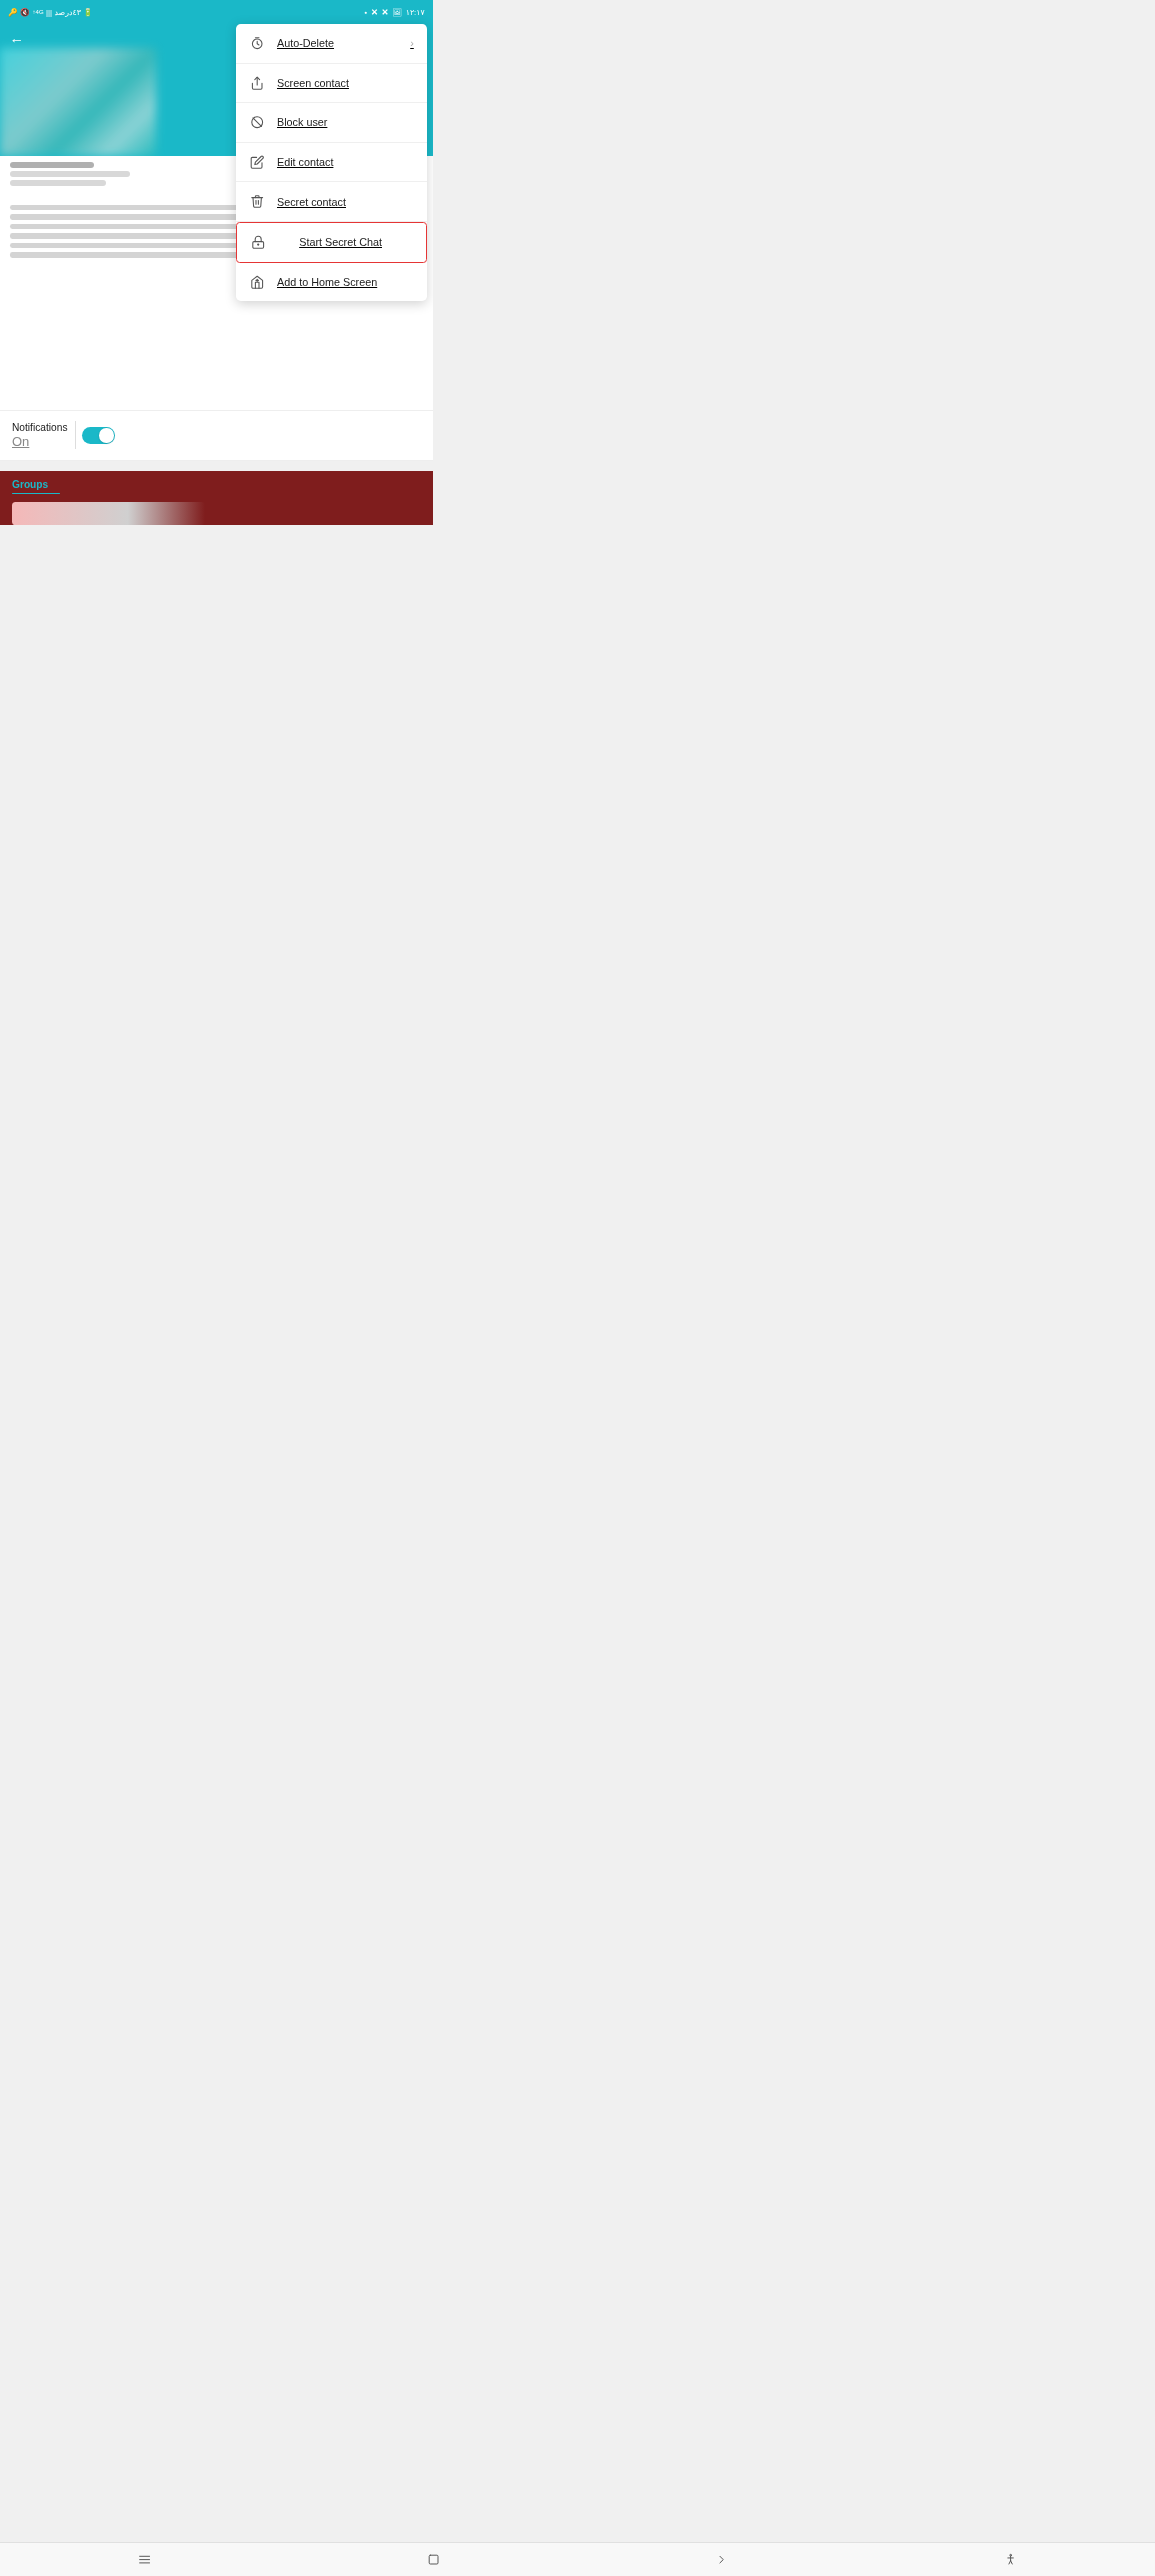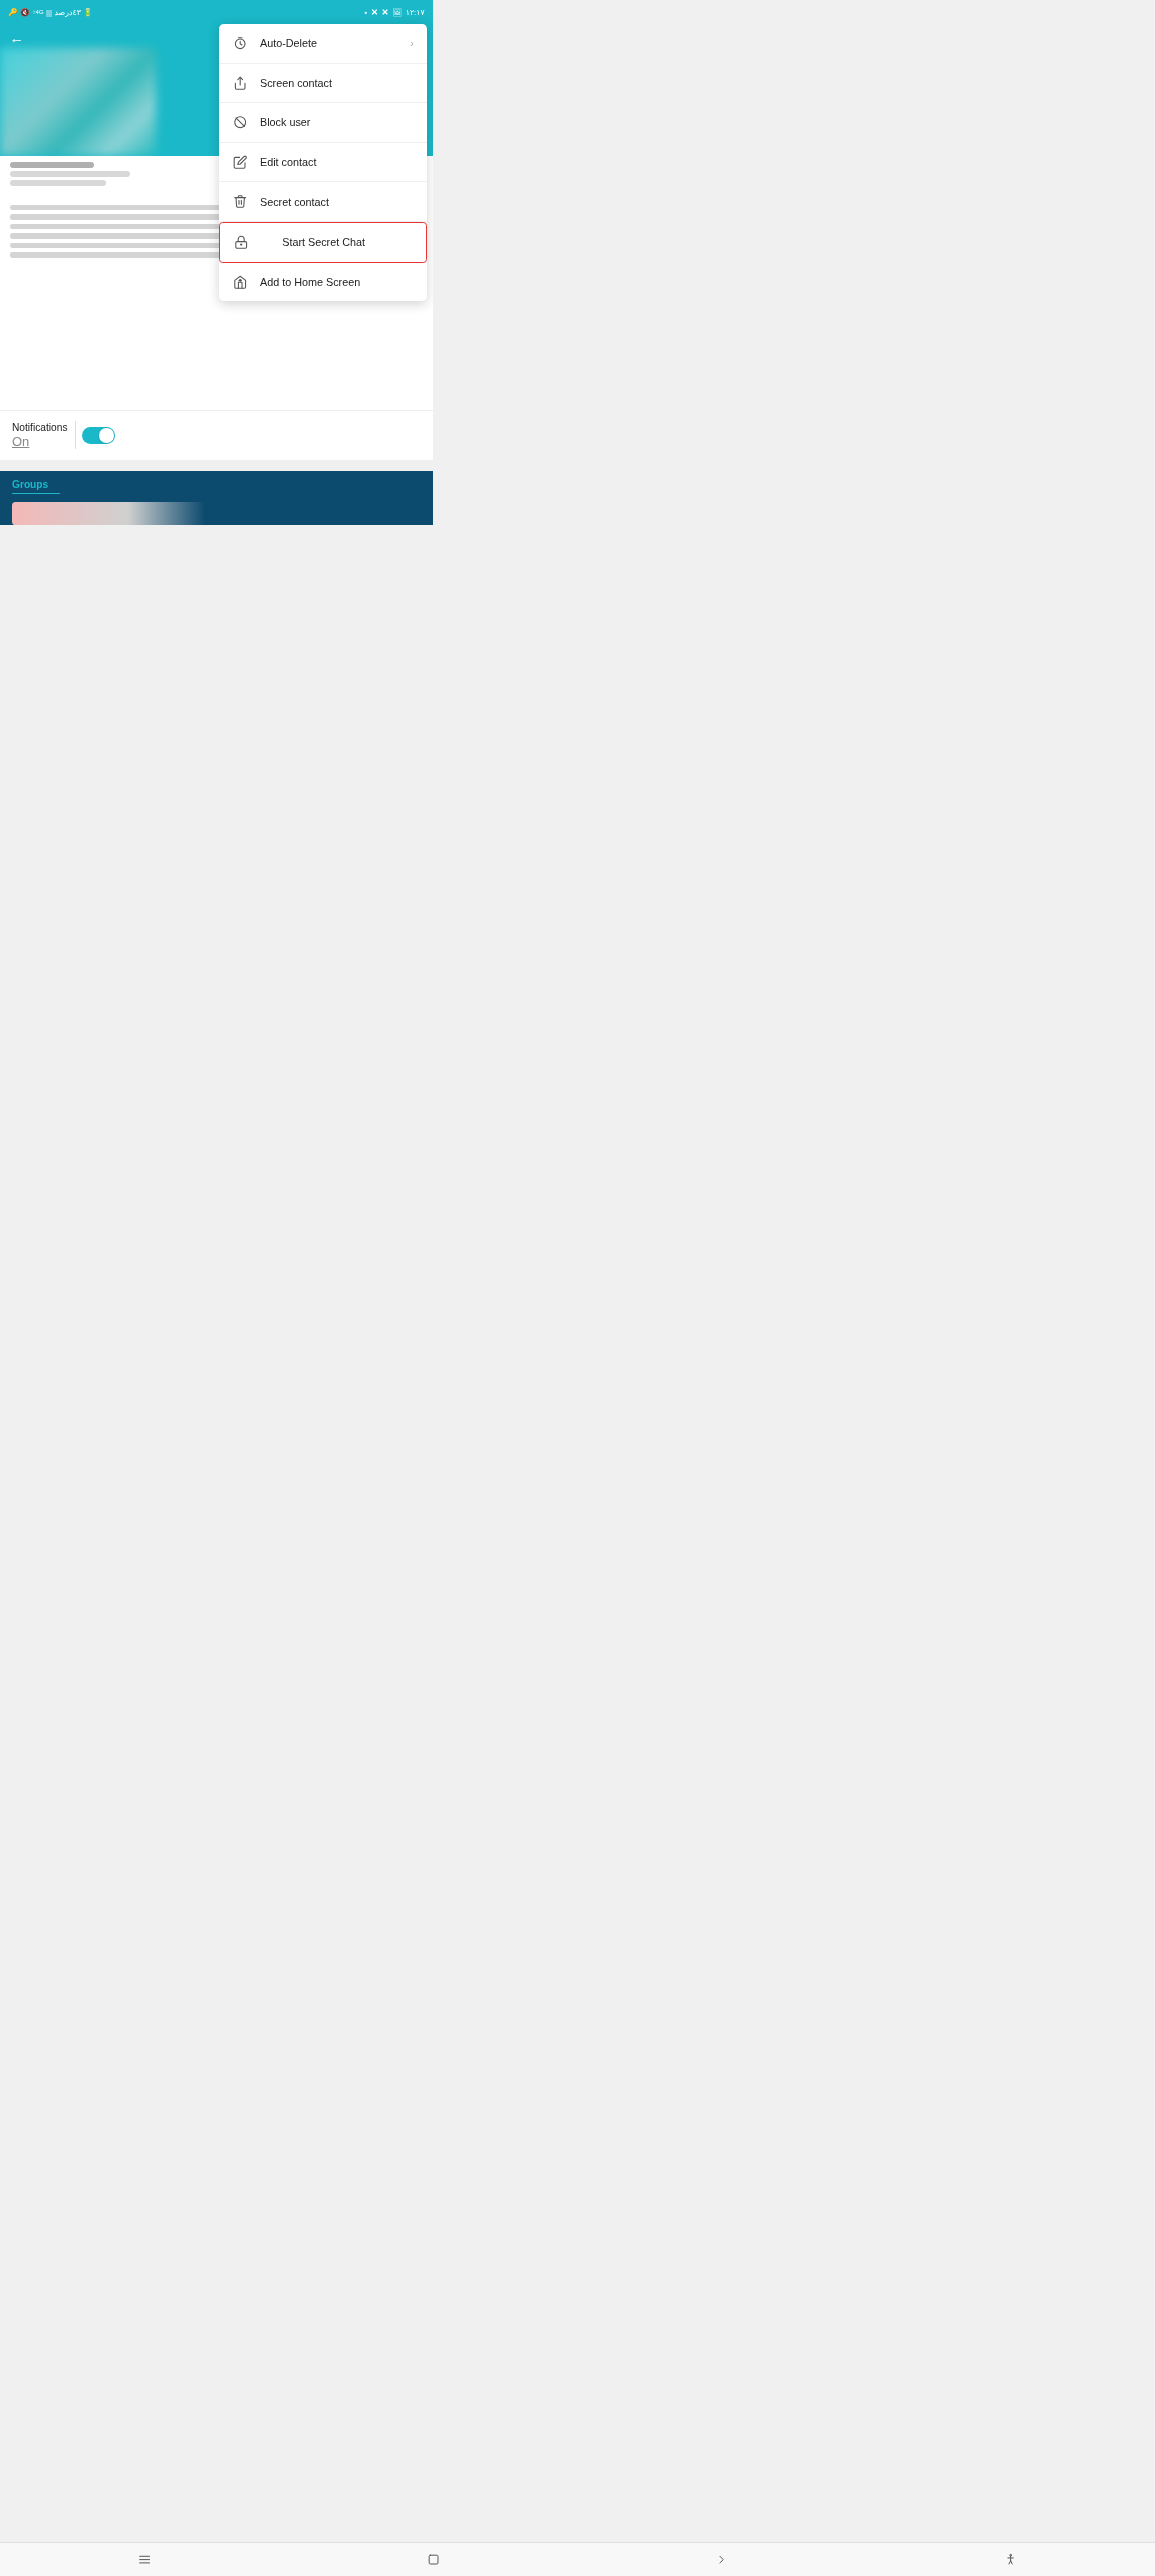--- a/index.html
+++ b/index.html
@@ -80,26 +80,27 @@
       border-radius: 3px;
       background: #d8d8d8;
       margin-bottom: 3px;
     }
 
     
     .dropdown-menu {
       position: absolute;
       top: 24px;
       right: 6px;
-      width: 208px;
+      width: 191px;
       background: #fff;
       border-radius: 4.8px;
       box-shadow: 0 2.4px 12px rgba(0,0,0,0.18);
       z-index: 100;
       overflow: hidden;
+      text-decoration: underline;
     }
     .menu-item {
       display: flex;
       align-items: center;
       padding: 10.8px 13.2px;
       cursor: pointer;
       border-bottom: 0.6px solid #efefef;
       gap: 10.8px;
       position: relative;
     }
@@ -171,21 +172,21 @@
       background: #fff;
       border-radius: 50%;
       position: absolute;
       right: 1.2px;
       top: 1.2px;
       box-shadow: 0 0.6px 1.8px rgba(0,0,0,0.2);
     }
 
     
     .groups-section {
-      background: #0c4a6e;
+      background: #7f1d1d;
       margin-top: 4.8px;
       padding: 8.4px 12px 0 12px;
     }
     .groups-title {
       font-size: 10.2px;
       font-weight: 600;
       color: #1ab8c8;
       margin-bottom: 2.4px;
     }
     .groups-underline {

